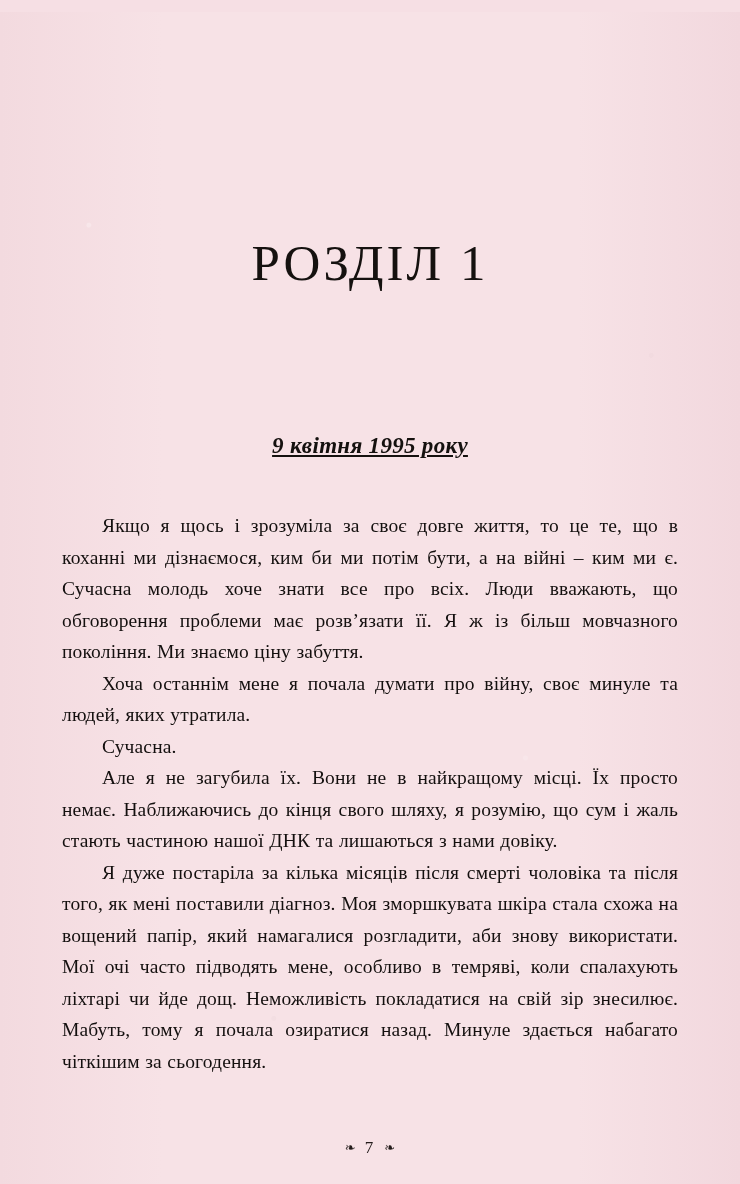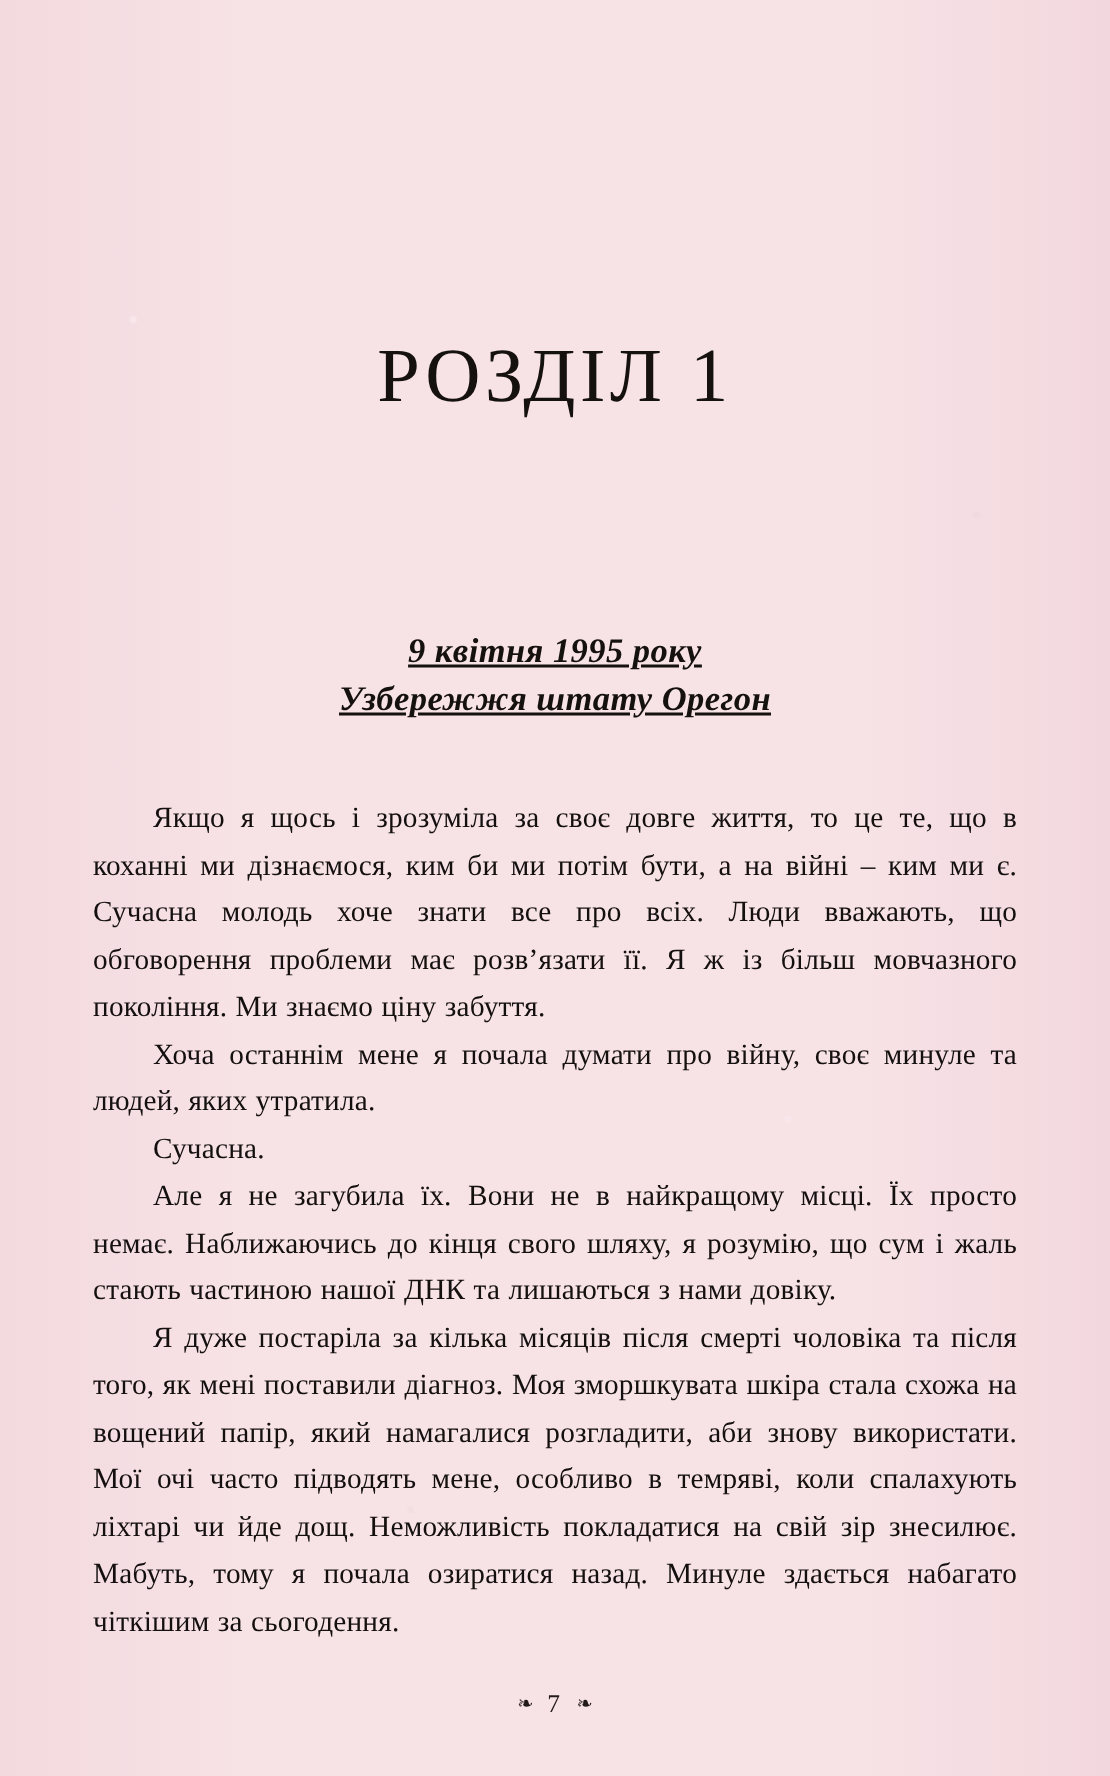--- a/index.html
+++ b/index.html
@@ -21,21 +21,21 @@
     height: 1184px;
     box-sizing: border-box;
     padding: 0 62px;
     background: linear-gradient(to right, #f3dadf 0%, #f7e2e6 22%, #f7e2e6 78%, #f2d8de 100%);
   }
   .chapter-title {
     text-align: center;
     font-size: 51px;
     letter-spacing: 3px;
     font-weight: 400;
-    margin: 0;
+    margin: 12px;
     padding-top: 222px;
     color: #15110f;
     font-family: "Liberation Serif", "DejaVu Serif", serif;
   }
   .dateline {
     text-align: center;
     margin-top: 138px;
   }
   .dateline .line {
     font-style: italic;
@@ -92,21 +92,20 @@
 </style>
 </head>
 <body>
 
 <div class="page">
 
   <h1 class="chapter-title">РОЗДІЛ 1</h1>
 
   <div class="dateline">
     <div class="line">9 квітня 1995 року</div>
-    <div class="line">Узбережжя штату Орегон</div>
   </div>
 
   <div class="body-text">
     <p>Якщо я щось і зрозуміла за своє довге життя, то це те, що в коханні ми дізнаємося, ким би ми потім бути, а на війні – ким ми є. Сучасна молодь хоче знати все про всіх. Люди вважають, що обговорення проблеми має розв’язати її. Я ж із більш мовчазного покоління. Ми знаємо ціну забуття.</p>
     <p>Хоча останнім мене я почала думати про війну, своє минуле та людей, яких утратила.</p>
     <p>Сучасна.</p>
     <p>Але я не загубила їх. Вони не в найкращому місці. Їх просто немає. Наближаючись до кінця свого шляху, я розумію, що сум і жаль стають частиною нашої ДНК та лишаються з нами довіку.</p>
     <p>Я дуже постаріла за кілька місяців після смерті чоловіка та після того, як мені поставили діагноз. Моя зморшкувата шкіра стала схожа на вощений папір, який намагалися розгладити, аби знову використати. Мої очі часто підводять мене, особливо в темряві, коли спалахують ліхтарі чи йде дощ. Неможливість покладатися на свій зір знесилює. Мабуть, тому я почала озиратися назад. Минуле здається набагато чіткішим за сьогодення.</p>
   </div>
 

